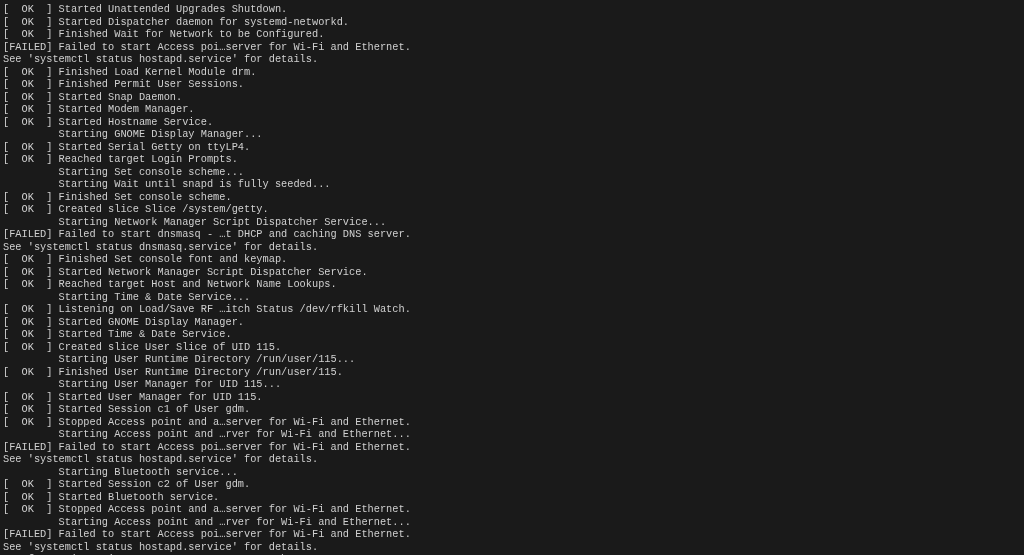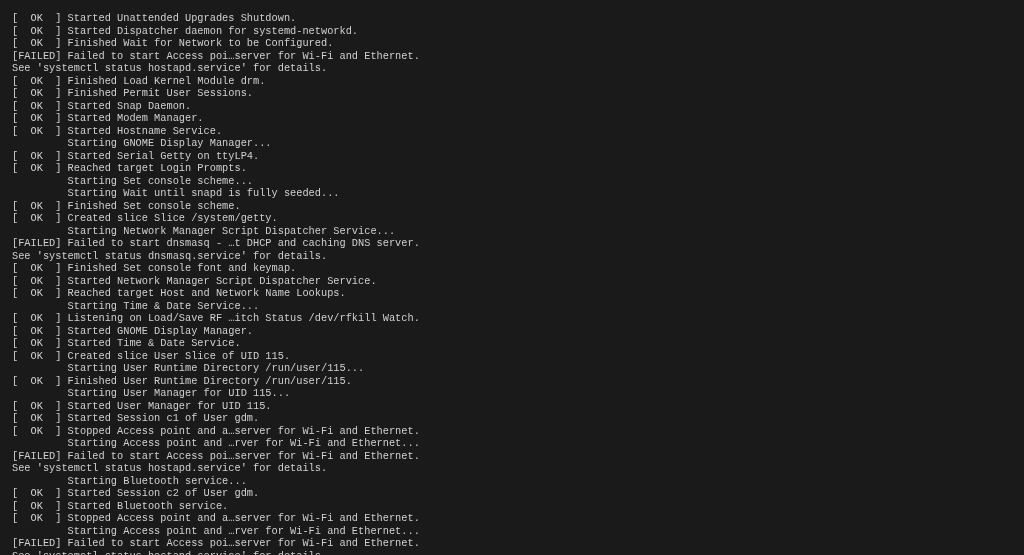--- a/index.html
+++ b/index.html
@@ -12,21 +12,21 @@
   }
   .console {
     width: 1024px;
     height: 555px;
     background: #1a1a1a;
     color: #d0d0d0;
     font-family: "Consolas", "Courier New", monospace;
     font-size: 10.3px;
     line-height: 12.5px;
     white-space: pre;
-    padding: 12px;
+    padding: 3px;
     box-sizing: border-box;
   }
   .line { display: block; }
 </style>
 </head>
 <body>
 
 <div class="console"><div id="lines-container"><span class="line">[  OK  ] Started Unattended Upgrades Shutdown.</span><span class="line">[  OK  ] Started Dispatcher daemon for systemd-networkd.</span><span class="line">[  OK  ] Finished Wait for Network to be Configured.</span><span class="line">[FAILED] Failed to start Access poi…server for Wi-Fi and Ethernet.</span><span class="line">See 'systemctl status hostapd.service' for details.</span><span class="line">[  OK  ] Finished Load Kernel Module drm.</span><span class="line">[  OK  ] Finished Permit User Sessions.</span><span class="line">[  OK  ] Started Snap Daemon.</span><span class="line">[  OK  ] Started Modem Manager.</span><span class="line">[  OK  ] Started Hostname Service.</span><span class="line">         Starting GNOME Display Manager...</span><span class="line">[  OK  ] Started Serial Getty on ttyLP4.</span><span class="line">[  OK  ] Reached target Login Prompts.</span><span class="line">         Starting Set console scheme...</span><span class="line">         Starting Wait until snapd is fully seeded...</span><span class="line">[  OK  ] Finished Set console scheme.</span><span class="line">[  OK  ] Created slice Slice /system/getty.</span><span class="line">         Starting Network Manager Script Dispatcher Service...</span><span class="line">[FAILED] Failed to start dnsmasq - …t DHCP and caching DNS server.</span><span class="line">See 'systemctl status dnsmasq.service' for details.</span><span class="line">[  OK  ] Finished Set console font and keymap.</span><span class="line">[  OK  ] Started Network Manager Script Dispatcher Service.</span><span class="line">[  OK  ] Reached target Host and Network Name Lookups.</span><span class="line">         Starting Time &amp; Date Service...</span><span class="line">[  OK  ] Listening on Load/Save RF …itch Status /dev/rfkill Watch.</span><span class="line">[  OK  ] Started GNOME Display Manager.</span><span class="line">[  OK  ] Started Time &amp; Date Service.</span><span class="line">[  OK  ] Created slice User Slice of UID 115.</span><span class="line">         Starting User Runtime Directory /run/user/115...</span><span class="line">[  OK  ] Finished User Runtime Directory /run/user/115.</span><span class="line">         Starting User Manager for UID 115...</span><span class="line">[  OK  ] Started User Manager for UID 115.</span><span class="line">[  OK  ] Started Session c1 of User gdm.</span><span class="line">[  OK  ] Stopped Access point and a…server for Wi-Fi and Ethernet.</span><span class="line">         Starting Access point and …rver for Wi-Fi and Ethernet...</span><span class="line">[FAILED] Failed to start Access poi…server for Wi-Fi and Ethernet.</span><span class="line">See 'systemctl status hostapd.service' for details.</span><span class="line">         Starting Bluetooth service...</span><span class="line">[  OK  ] Started Session c2 of User gdm.</span><span class="line">[  OK  ] Started Bluetooth service.</span><span class="line">[  OK  ] Stopped Access point and a…server for Wi-Fi and Ethernet.</span><span class="line">         Starting Access point and …rver for Wi-Fi and Ethernet...</span><span class="line">[FAILED] Failed to start Access poi…server for Wi-Fi and Ethernet.</span><span class="line">See 'systemctl status hostapd.service' for details.</span></div><span class="line"></span><span class="line">Rootfs Version : iW-PRGMZ-SC-01-R1.0-REL0.1-Ubuntu22.04</span><span class="line"></span><span class="line"></span></div>
 
 </body></html>

